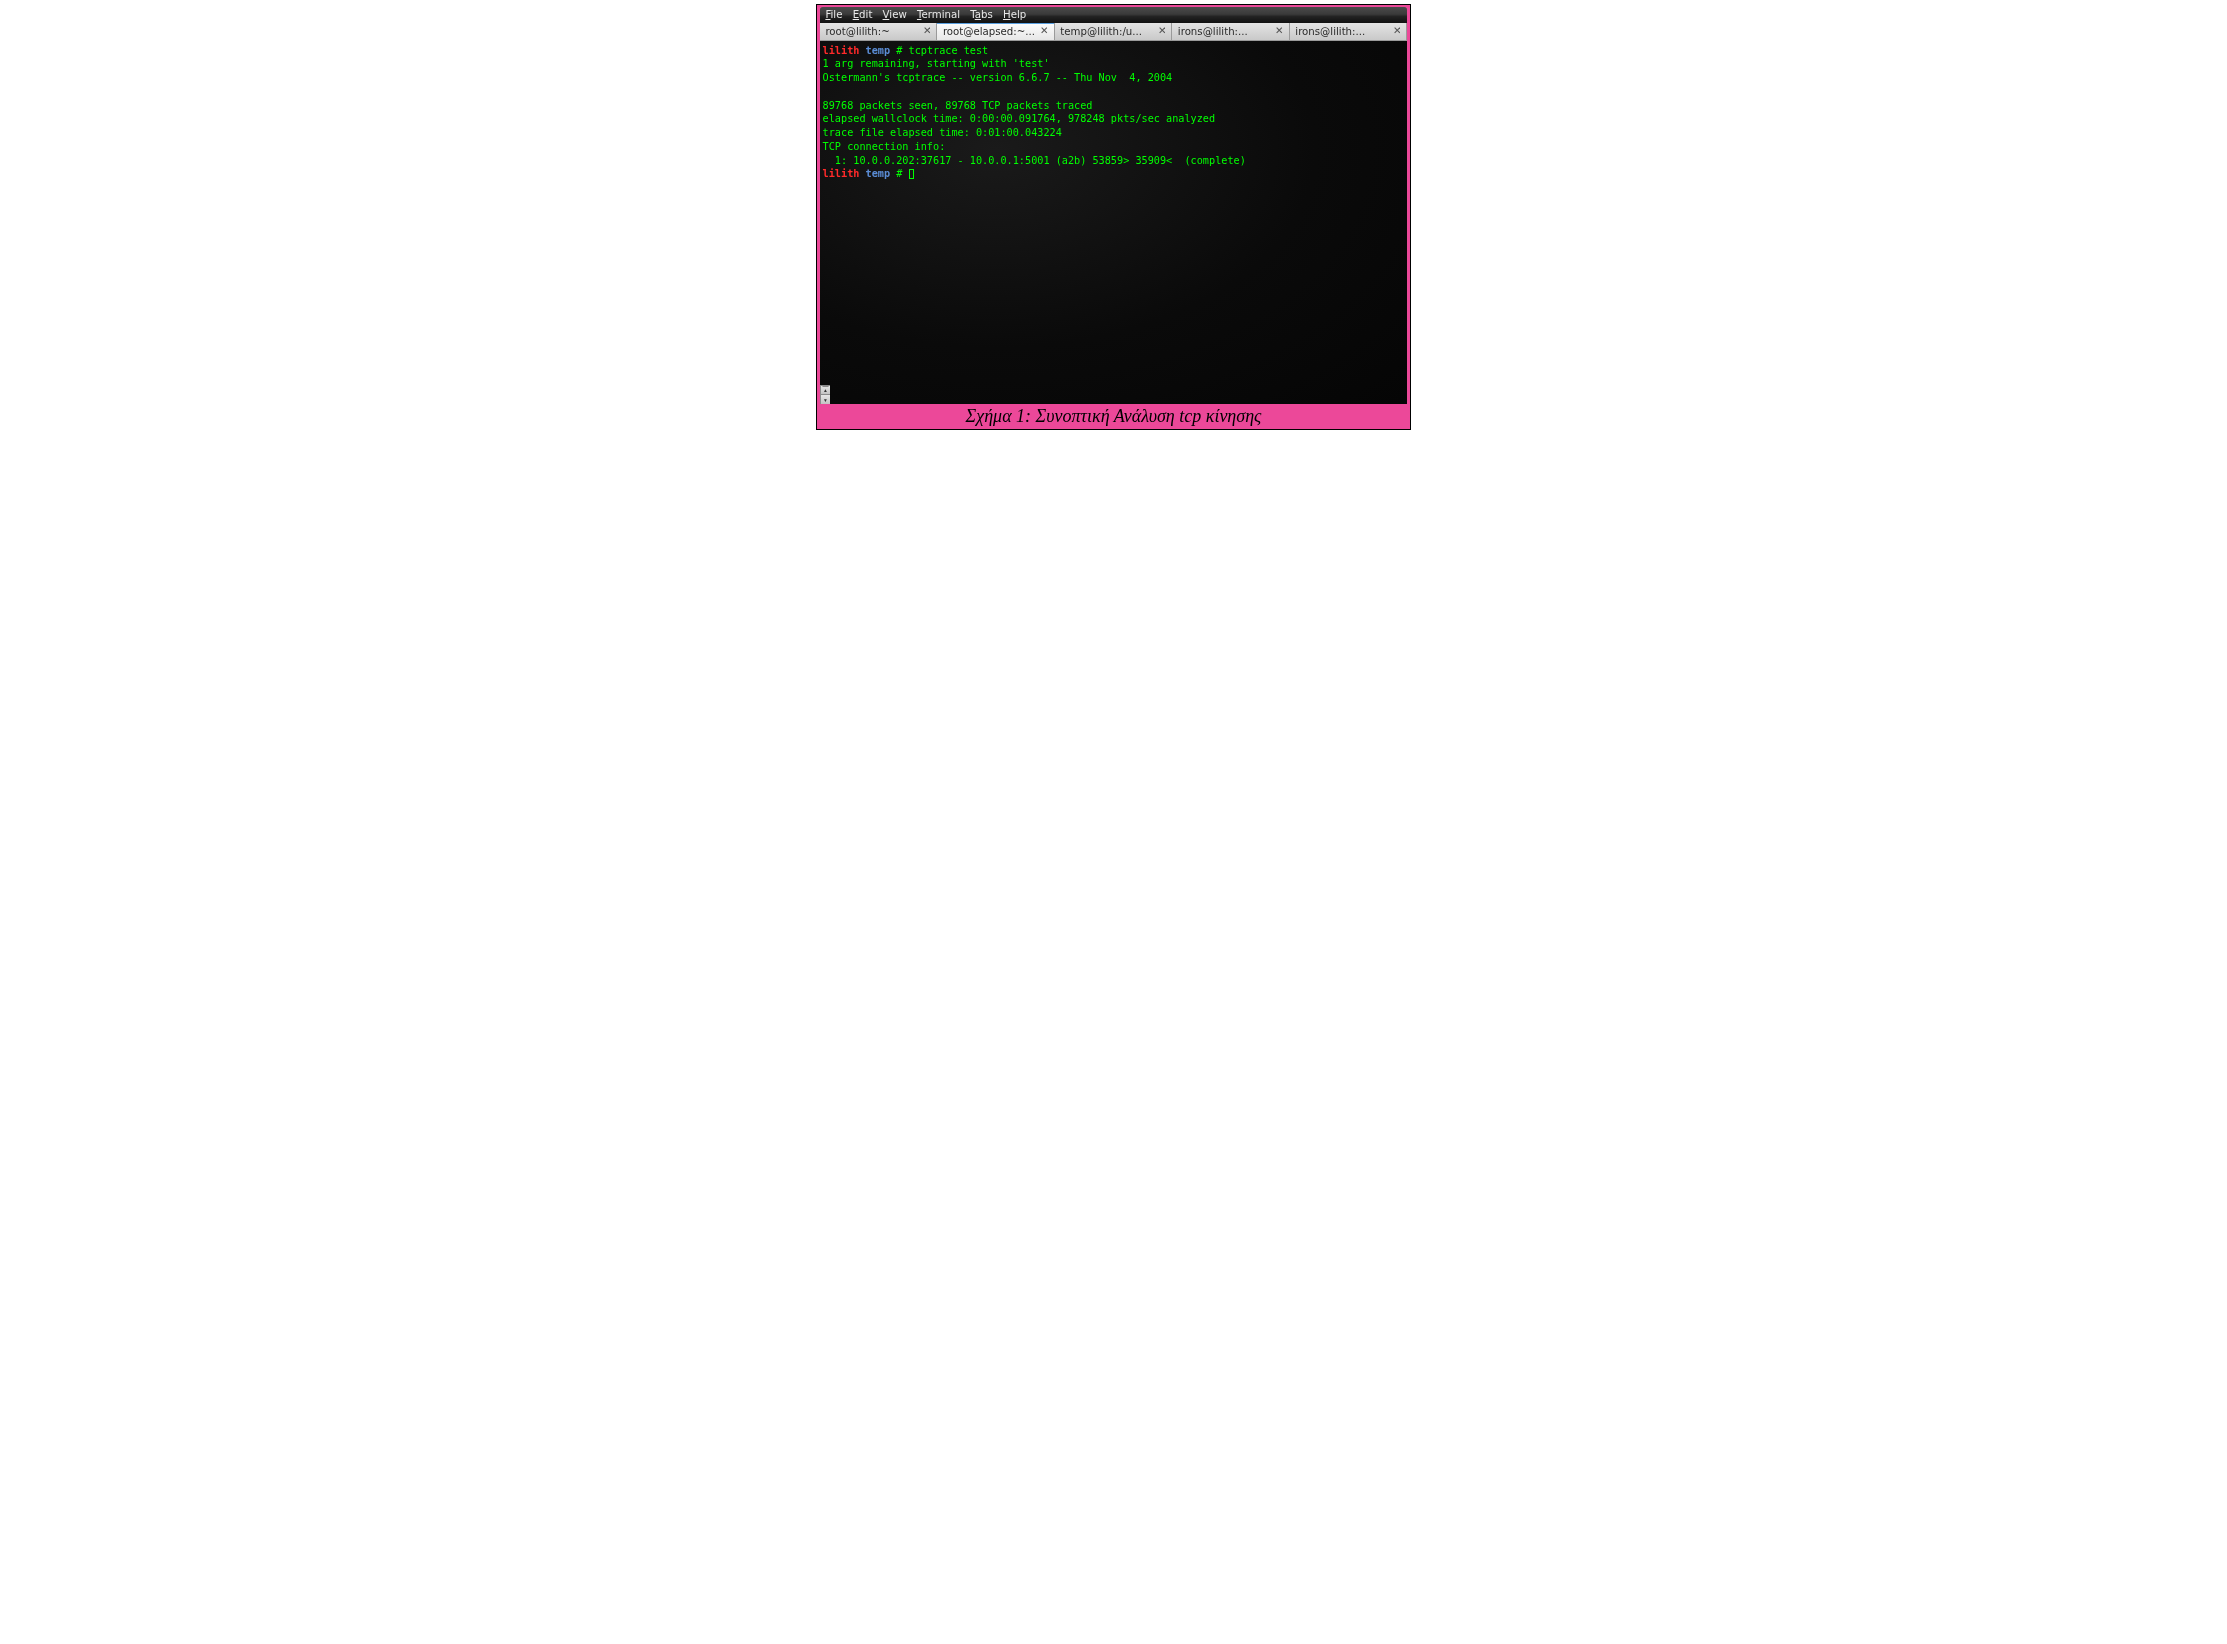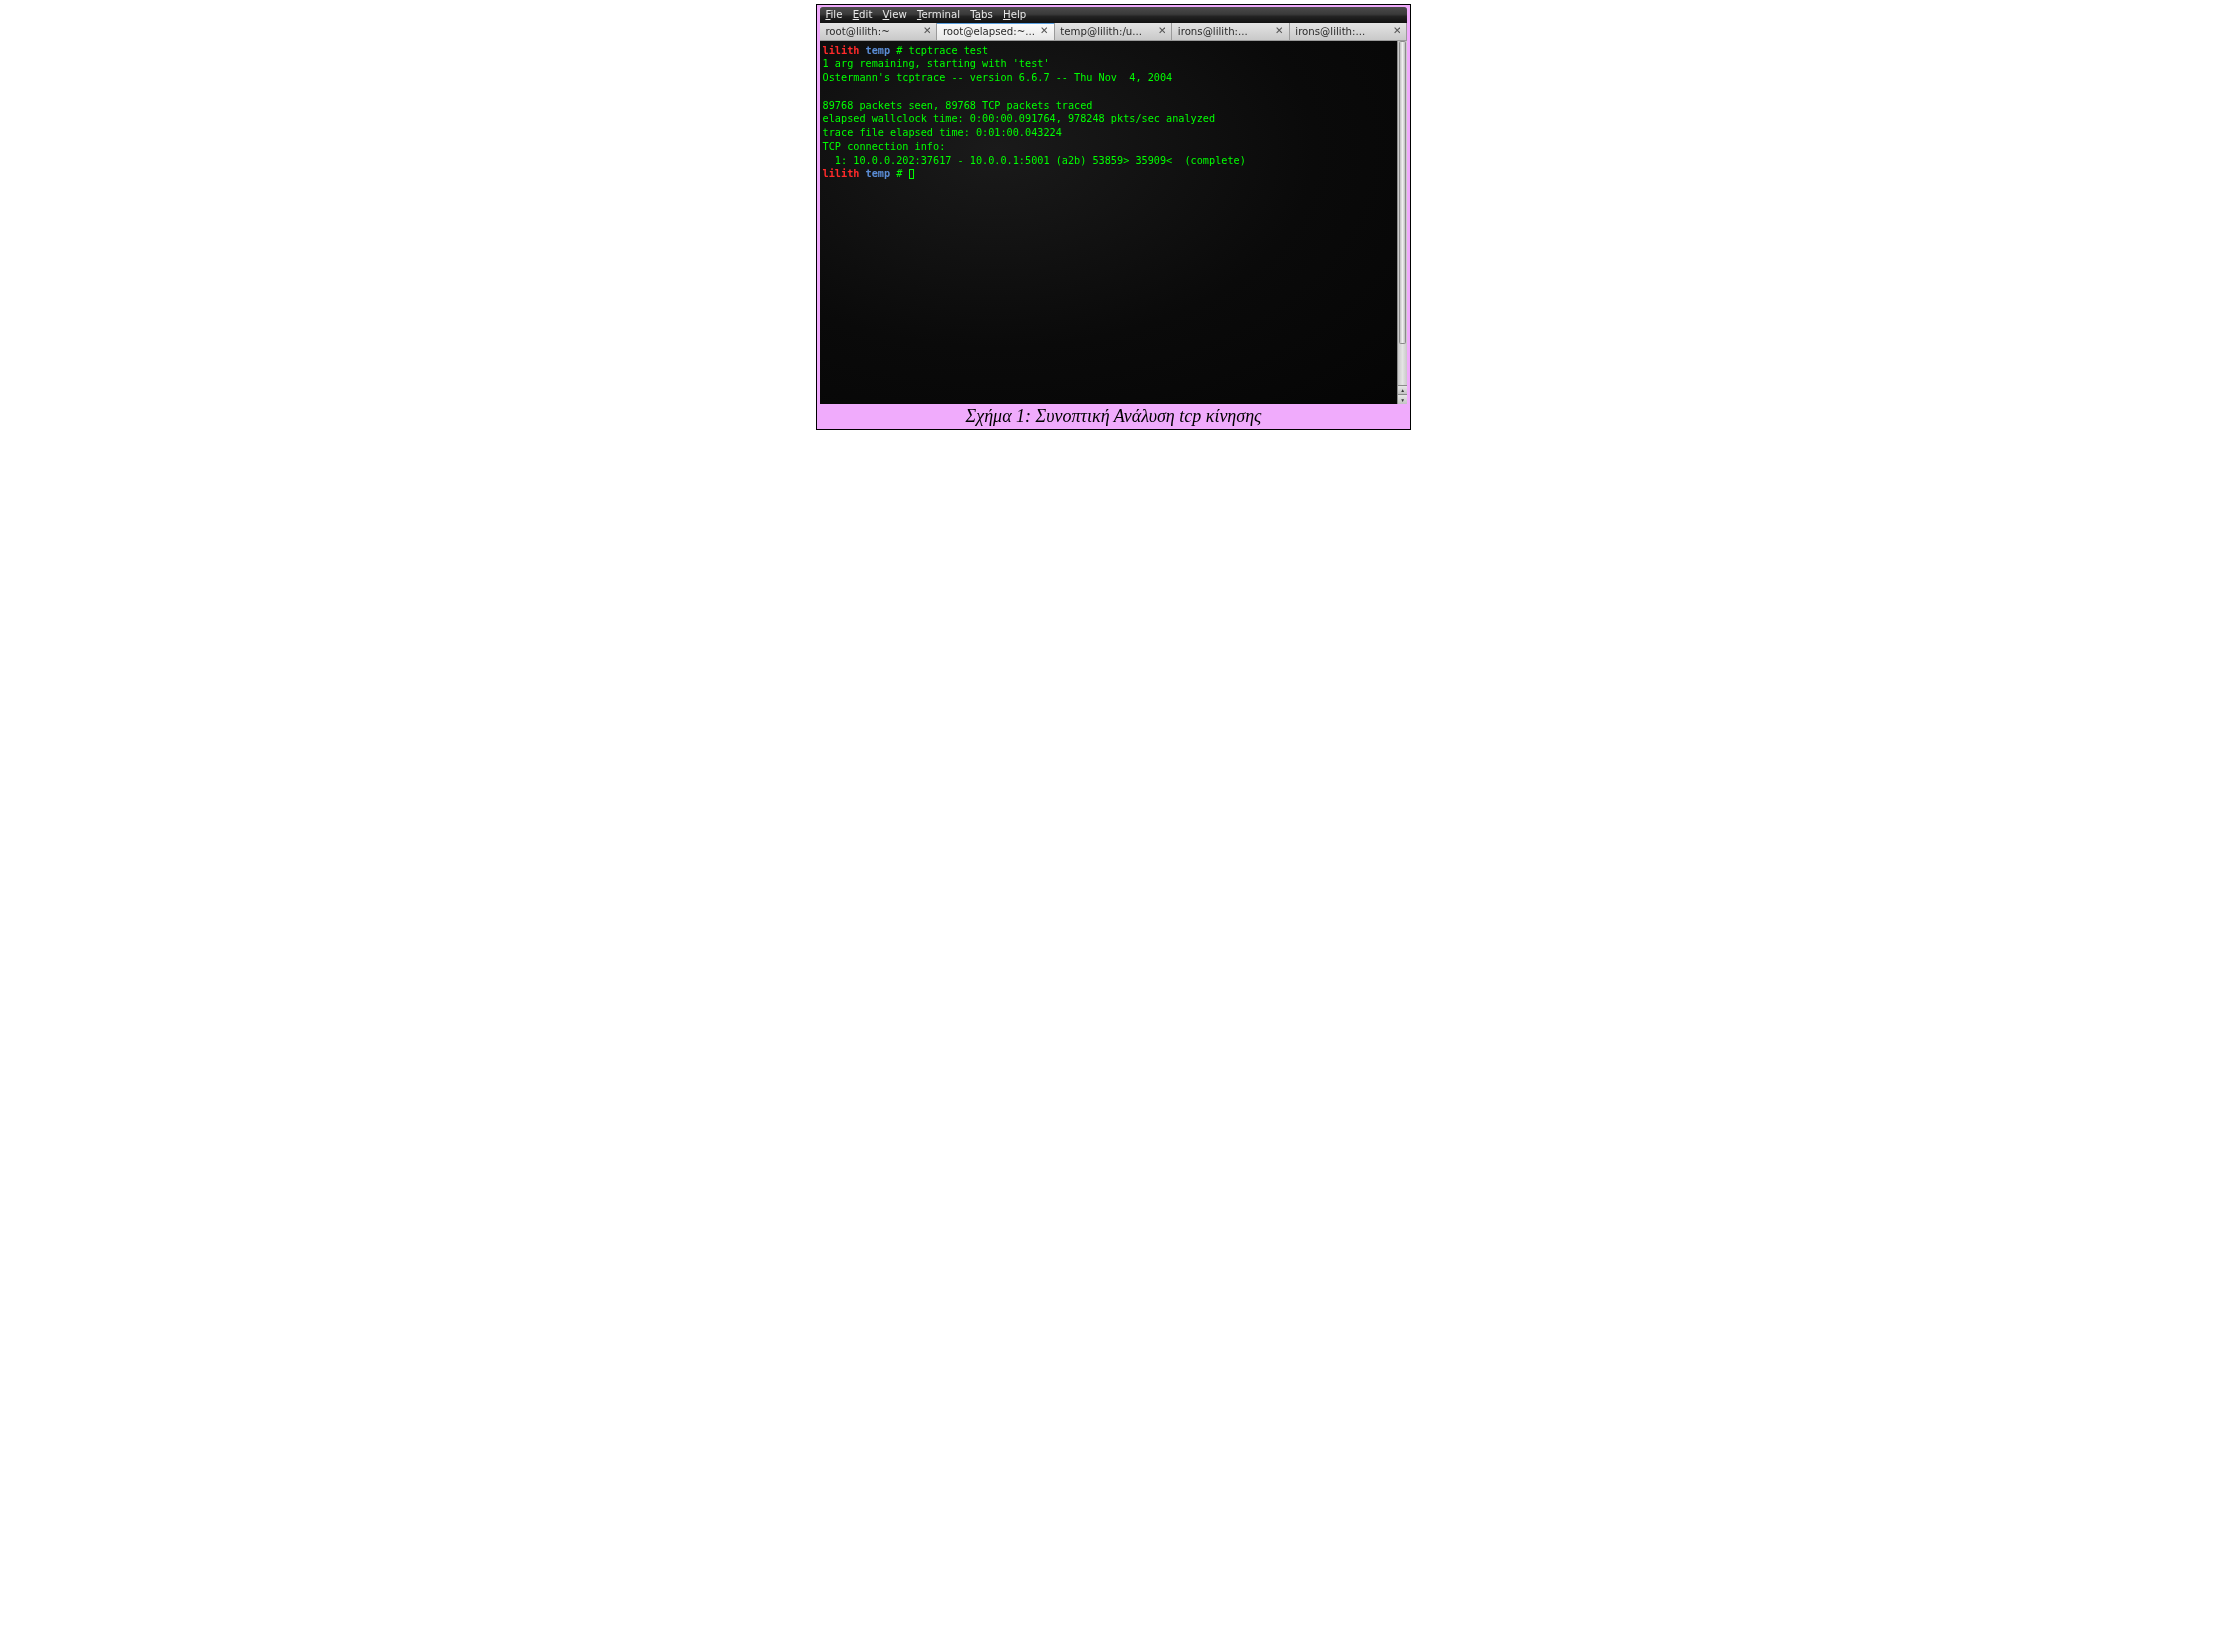--- a/index.html
+++ b/index.html
@@ -7,21 +7,21 @@
     background: #fff;
     font-family: "DejaVu Sans", "Liberation Sans", sans-serif;
     display: flex;
     flex-direction: column;
     align-items: center;
     padding: 3.7px;
   }
   .frame {
     width: 595px;
     border: 1.4px solid #000;
-    background: #f0abfc;
+    background: #ec4899;
     padding: 2.8px;
     display: flex;
     flex-direction: column;
   }
   .window {
     width: 100%;
     display: flex;
     flex-direction: column;
   }
   
@@ -76,20 +76,21 @@
   }
   .tab-close svg { width: 6.5px; height: 6.5px; }
   
   .termwrap {
     position: relative;
     background: #0d0d0d;
     background:
       radial-gradient(ellipse at 30% 30%, #1a1a1a 0%, #0a0a0a 55%, #050505 100%);
     min-height: 363px;
     display: flex;
+    flex-direction: column;
   }
   .terminal {
     flex: 1 1 auto;
     padding: 2.8px 2.8px 2.8px 2.8px;
     font-family: "DejaVu Sans Mono", "Liberation Mono", monospace;
     font-size: 10.2px;
     line-height: 1.35;
     color: #00ff00;
     white-space: pre;
     overflow: hidden;

